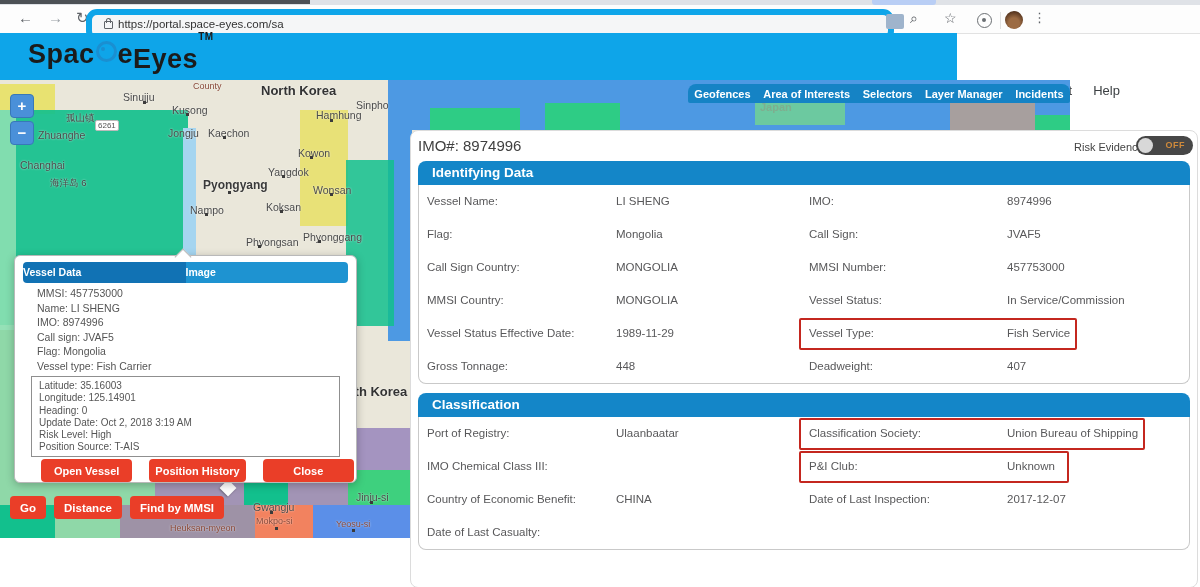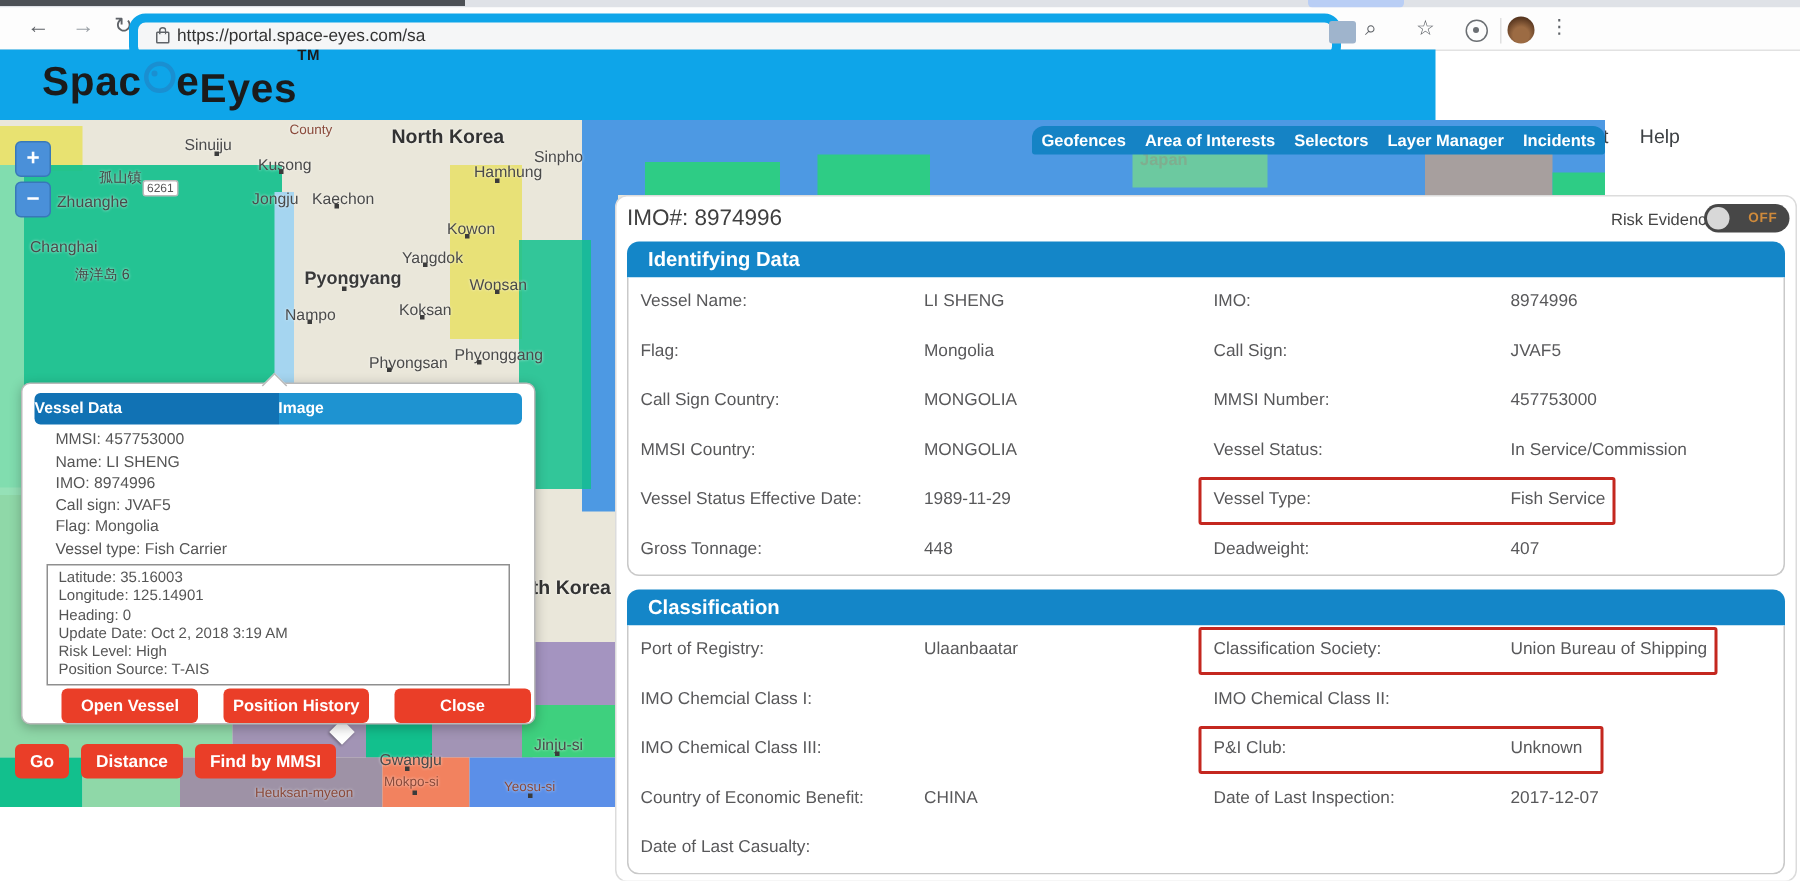--- a/index.html
+++ b/index.html
@@ -297,24 +297,20 @@
         <div class="sec-header">Classification</div>
         <div class="sec-box">
           <div class="frow">
             <span class="flabel l1">Port of Registry:</span>
             <span class="fvalue v1">Ulaanbaatar</span>
             <div class="hl-box" style="width: 342px;"></div>
             <span class="flabel l2">Classification Society:</span>
             <span class="fvalue v2">Union Bureau of Shipping</span>
           </div>
           <div class="frow">
-            <span class="flabel l1">IMO Chemcial Class I:</span>
-            <span class="flabel l2">IMO Chemical Class II:</span>
-          </div>
-          <div class="frow">
             <span class="flabel l1">IMO Chemical Class III:</span>
             <div class="hl-box" style="width: 266px;"></div>
             <span class="flabel l2">P&amp;I Club:</span>
             <span class="fvalue v2">Unknown</span>
           </div>
           <div class="frow">
             <span class="flabel l1">Country of Economic Benefit:</span>
             <span class="fvalue v1">CHINA</span>
             <span class="flabel l2">Date of Last Inspection:</span>
             <span class="fvalue v2">2017-12-07</span>

